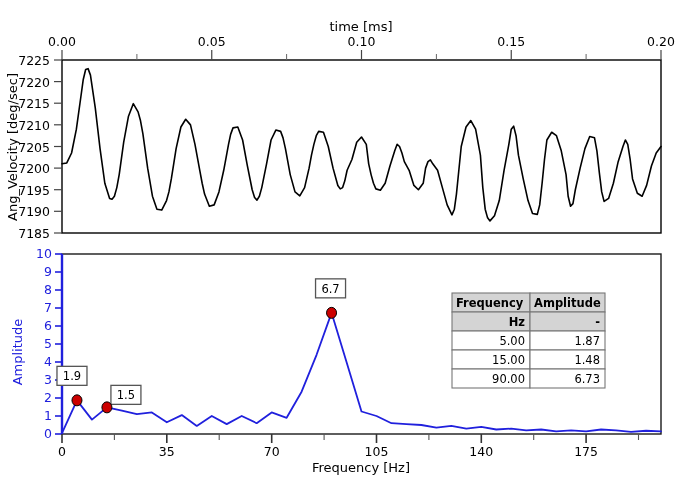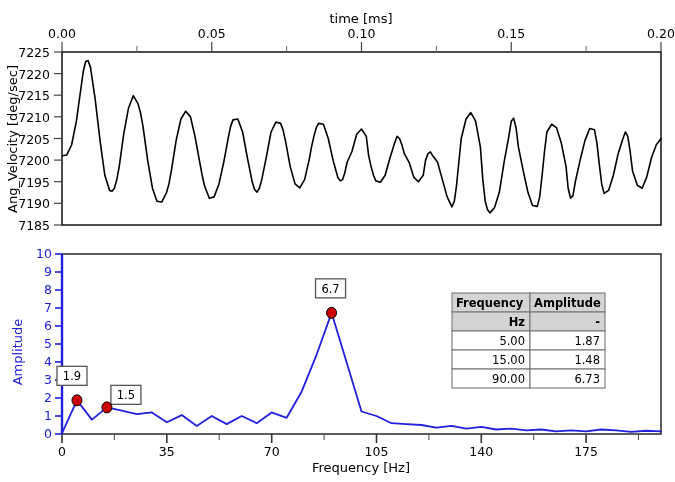--- a/index.html
+++ b/index.html
@@ -15,21 +15,21 @@
   }
   #root {
     position: relative;
     width: 675px;
     height: 482px;
     background: #ffffff;
   }
   .chart-block {
     position: absolute;
     left: 0;
-    top: 4px;
+    top: 12px;
     width: 675px;
   }
   svg { display: block; }
   text {
     font-family: "DejaVu Sans", sans-serif;
     fill: #000000;
   }
   .tick-label { font-size: 12.5px; }
   .axis-title { font-size: 13px; }
   .blue-text { fill: #2020dd; }

